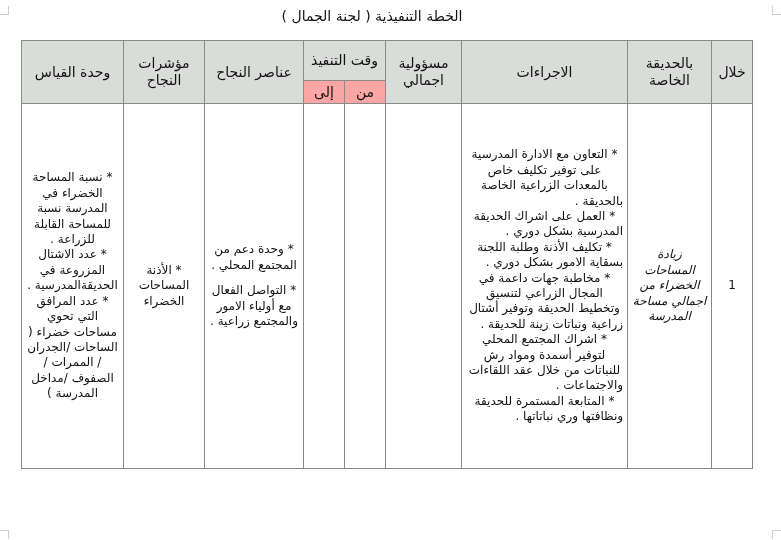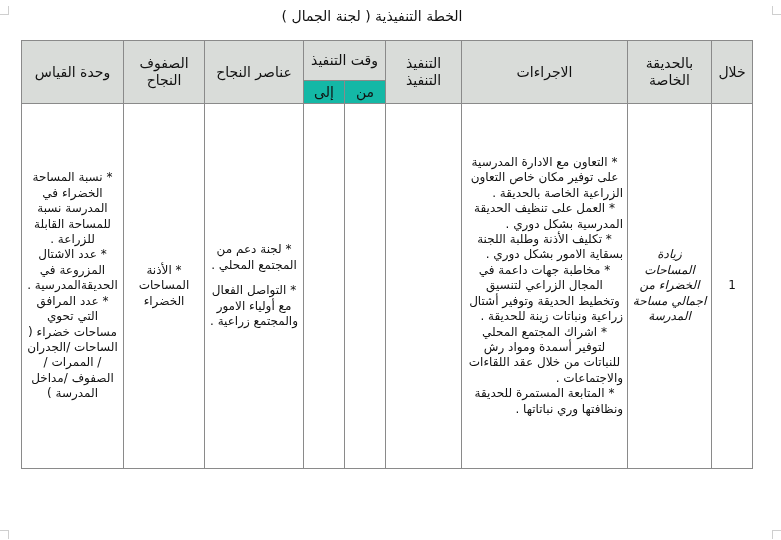--- a/index.html
+++ b/index.html
@@ -20,21 +20,21 @@
   table.plan {
     position: absolute; left: 21px; top: 40px;
     border-collapse: collapse; direction: rtl; table-layout: fixed;
     width: 731px;
   }
   table.plan th, table.plan td { border: 1px solid #8a8a8a; }
   table.plan th {
     background: #d9dcd9; font-weight: normal; font-size: 14px; line-height: 17px;
     text-align: center; vertical-align: middle; padding: 0 3px;
   }
-  table.plan th.sub { background: #14b8a6; height: 22px; }
+  table.plan th.sub { background: #fca5a5; height: 22px; }
   table.plan td {
     font-size: 12px; line-height: 15.4px; vertical-align: middle; text-align: center;
     padding: 0 4px; height: 364px;
   }
   td.procedures { text-align: justify; text-align-last: right; vertical-align: top; padding-top: 0; line-height: 16.1px; font-size: 12.3px; }
   td.procedures div { margin: 0; }
   td.outcome { font-size: 12.3px; line-height: 16.5px; font-style: italic; }
   td.number { font-size: 14px; }
   td.measure { line-height: 15.7px; font-size: 12.3px; padding: 0 6px; }
   .spacer { height: 10px; }
@@ -59,48 +59,48 @@
     <col style="width:41px">
     <col style="width:99px">
     <col style="width:81px">
     <col style="width:102px">
   </colgroup>
   <thead>
     <tr style="height:40px">
       <th rowspan="2">خلال</th>
       <th rowspan="2">بالحديقة الخاصة</th>
       <th rowspan="2">الاجراءات</th>
-      <th rowspan="2">التنفيذ التنفيذ</th>
+      <th rowspan="2">مسؤولية اجمالي</th>
       <th colspan="2">وقت التنفيذ</th>
       <th rowspan="2">عناصر النجاح</th>
-      <th rowspan="2">الصفوف النجاح</th>
+      <th rowspan="2">مؤشرات النجاح</th>
       <th rowspan="2">وحدة القياس</th>
     </tr>
     <tr>
       <th class="sub">من</th>
       <th class="sub">إلى</th>
     </tr>
   </thead>
   <tbody>
     <tr>
       <td class="number">1</td>
       <td class="outcome">زيادة المساحات الخضراء من اجمالي مساحة المدرسة</td>
       <td class="procedures">
-        <div>* التعاون مع الادارة المدرسية على توفير مكان خاص التعاون الزراعية الخاصة بالحديقة .</div>
-        <div>* العمل على تنظيف الحديقة المدرسية بشكل دوري .</div>
+        <div>* التعاون مع الادارة المدرسية على توفير تكليف خاص بالمعدات الزراعية الخاصة بالحديقة .</div>
+        <div>* العمل على اشراك الحديقة المدرسية بشكل دوري .</div>
         <div>* تكليف الأذنة وطلبة اللجنة بسقاية الامور بشكل دوري .</div>
         <div>* مخاطبة جهات داعمة في المجال الزراعي لتنسيق وتخطيط الحديقة وتوفير أشتال زراعية ونباتات زينة للحديقة .</div>
         <div>* اشراك المجتمع المحلي لتوفير أسمدة ومواد رش للنباتات من خلال عقد اللقاءات والاجتماعات .</div>
         <div>* المتابعة المستمرة للحديقة ونظافتها وري نباتاتها .</div>
       </td>
       <td></td>
       <td></td>
       <td></td>
       <td>
-        <div>* لجنة دعم من المجتمع المحلي .</div>
+        <div>* وحدة دعم من المجتمع المحلي .</div>
         <div class="spacer"></div>
         <div>* التواصل الفعال مع أولياء الامور والمجتمع زراعية .</div>
       </td>
       <td>* الأذنة المساحات الخضراء</td>
       <td class="measure">
         <div>* نسبة المساحة الخضراء في المدرسة نسبة للمساحة القابلة للزراعة .</div>
         <div>* عدد الاشتال المزروعة في الحديقةالمدرسية .</div>
         <div>* عدد المرافق التي تحوي مساحات خضراء ( الساحات /الجدران / الممرات / الصفوف /مداخل المدرسة )</div>
       </td>
     </tr>

